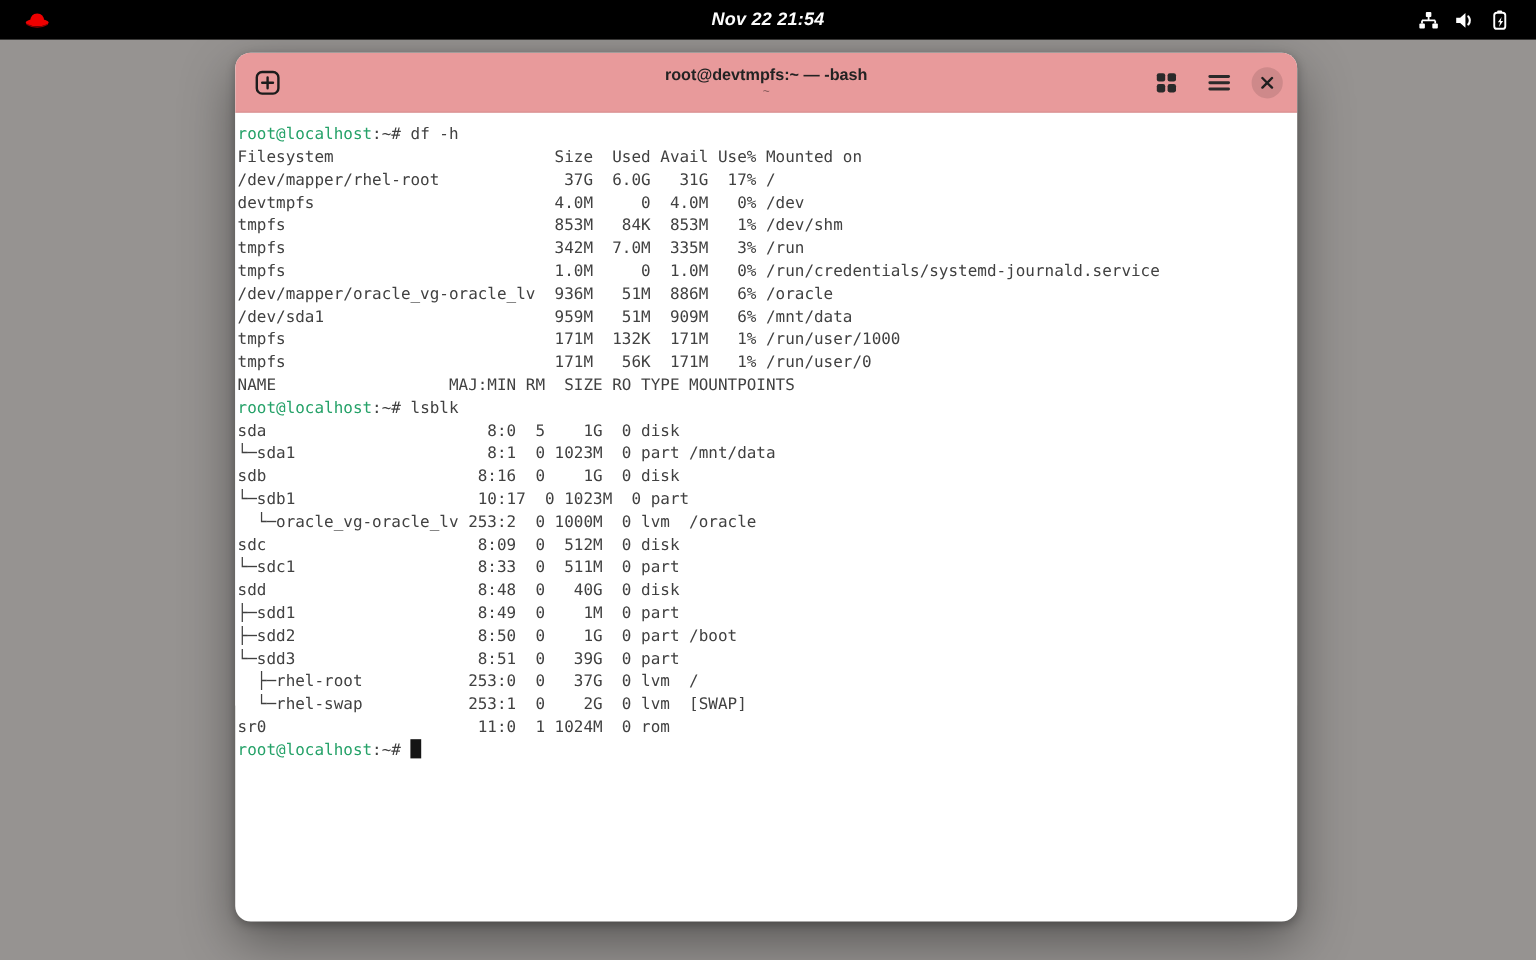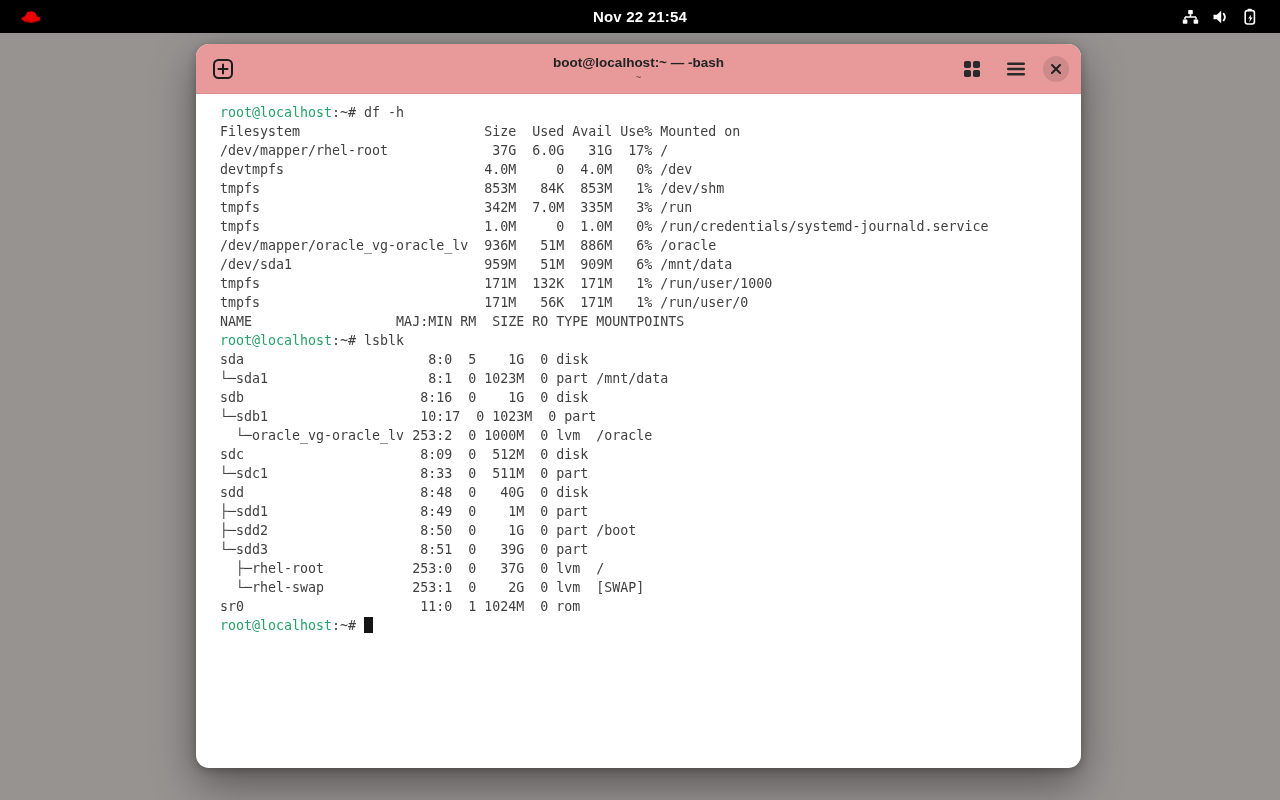--- a/index.html
+++ b/index.html
@@ -21,21 +21,21 @@
     margin-left: 16px; width: 30px; height: 24px;
     display: flex; align-items: center; justify-content: center;
     border-radius: 6px; cursor: pointer;
   }
   .clock {
     position: absolute; left: 0; right: 0; top: 0; height: 33px;
     display: flex; align-items: center; justify-content: center;
     font-weight: 700; font-size: 15px; letter-spacing: 0.2px;
     pointer-events: none;
   }
-  .clock span { pointer-events: auto; cursor: pointer; }
+  .clock span { pointer-events: auto; cursor: pointer; font-style: italic; }
   .status-tray {
     margin-left: auto; margin-right: 14px;
     display: flex; align-items: center; gap: 13px;
     height: 26px; padding: 0 8px; border-radius: 13px; cursor: pointer;
   }
 
   
   .terminal-window {
     position: absolute; left: 196px; top: 44px; width: 885px; height: 724px;
     border-radius: 13px;
@@ -69,21 +69,21 @@
   .close-btn {
     width: 26px; height: 26px; border-radius: 50%;
     background: rgba(0,0,0,0.11);
     display: flex; align-items: center; justify-content: center;
     border: none; cursor: pointer; padding: 0;
   }
 
   
   .terminal-body {
     height: 494px; background: #ffffff;
-    padding: 9px 12px 0 24px;
+    padding: 9px 12px 0 2px;
     font-family: "DejaVu Sans Mono", monospace;
     font-size: 13.3px; line-height: 19px;
     color: #414141;
     cursor: text;
     box-sizing: border-box;
   }
   .terminal-line { white-space: pre; height: 19px; }
   .prompt-user { color: #26a269; }
   .cursor-block {
     display: inline-block; width: 9px; height: 16px;
@@ -136,21 +136,21 @@
     <button class="hb-btn new-tab-btn">
       <span style="display:flex">
         <svg width="22" height="22" viewBox="0 0 22 22">
           <rect x="2" y="2" width="18" height="18" rx="4.5" fill="none" stroke="#1c1c1c" stroke-width="2"></rect>
           <path d="M11 6.5 V15.5 M6.5 11 H15.5" stroke="#1c1c1c" stroke-width="2" stroke-linecap="round"></path>
         </svg>
       </span>
     </button>
 
     <div class="title-block">
-      <div class="win-title">boot@localhost:~ — -bash</div>
+      <div class="win-title">root@devtmpfs:~ — -bash</div>
       <div class="win-subtitle">~</div>
     </div>
 
     <div class="hb-right">
       <button class="hb-btn">
         <span style="display:flex">
           <svg width="18" height="18" viewBox="0 0 18 18">
             <rect x="1" y="1" width="7" height="7" rx="1.8" fill="#2a2a2a"></rect>
             <rect x="10" y="1" width="7" height="7" rx="1.8" fill="#2a2a2a"></rect>
             <rect x="1" y="10" width="7" height="7" rx="1.8" fill="#2a2a2a"></rect>

